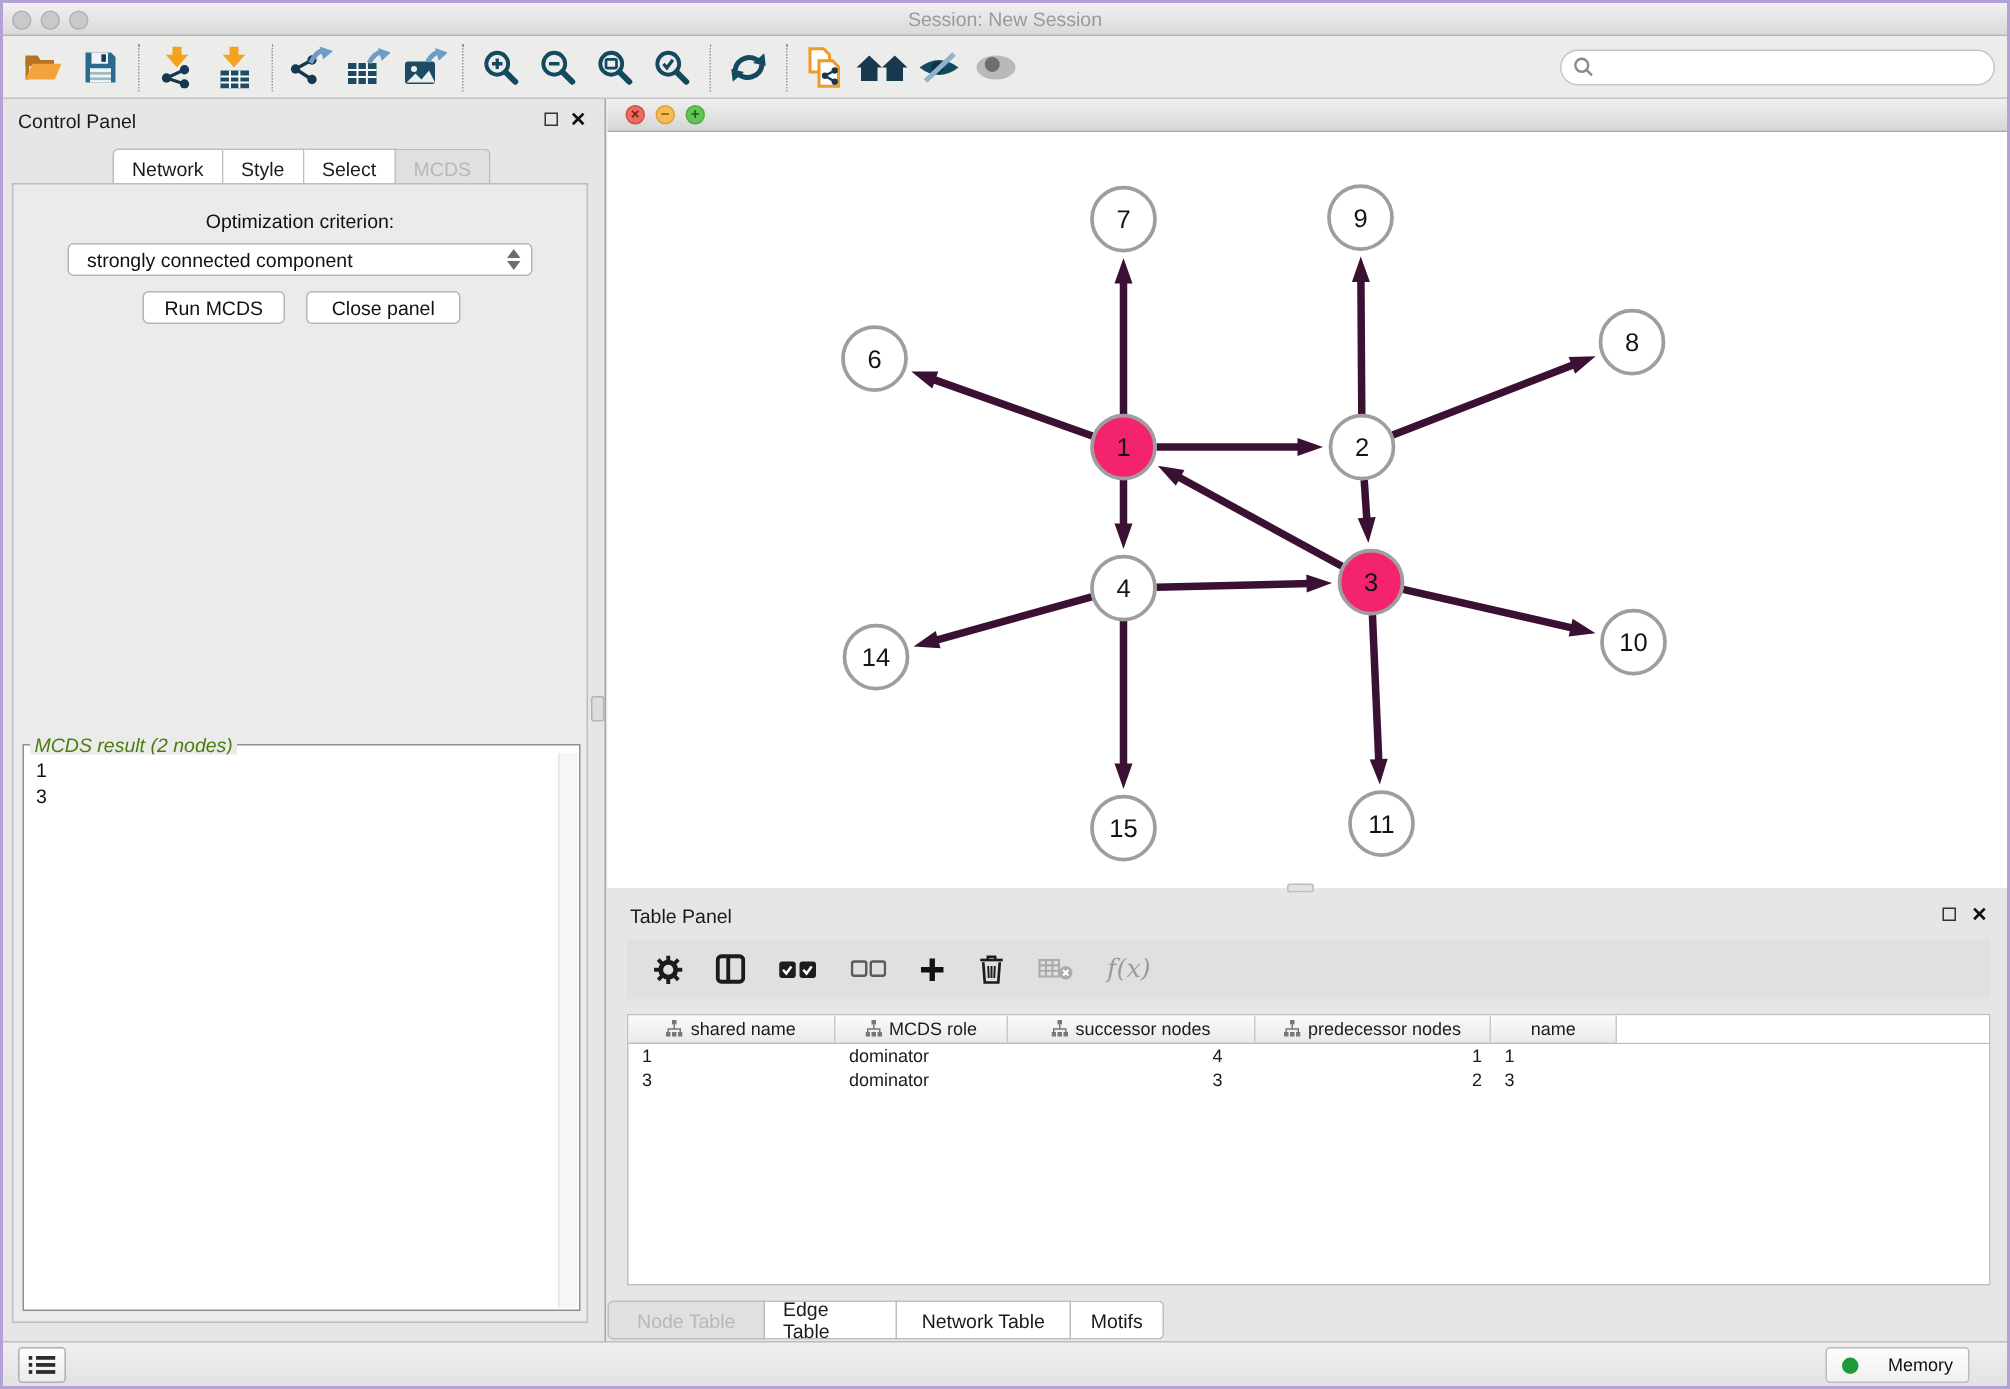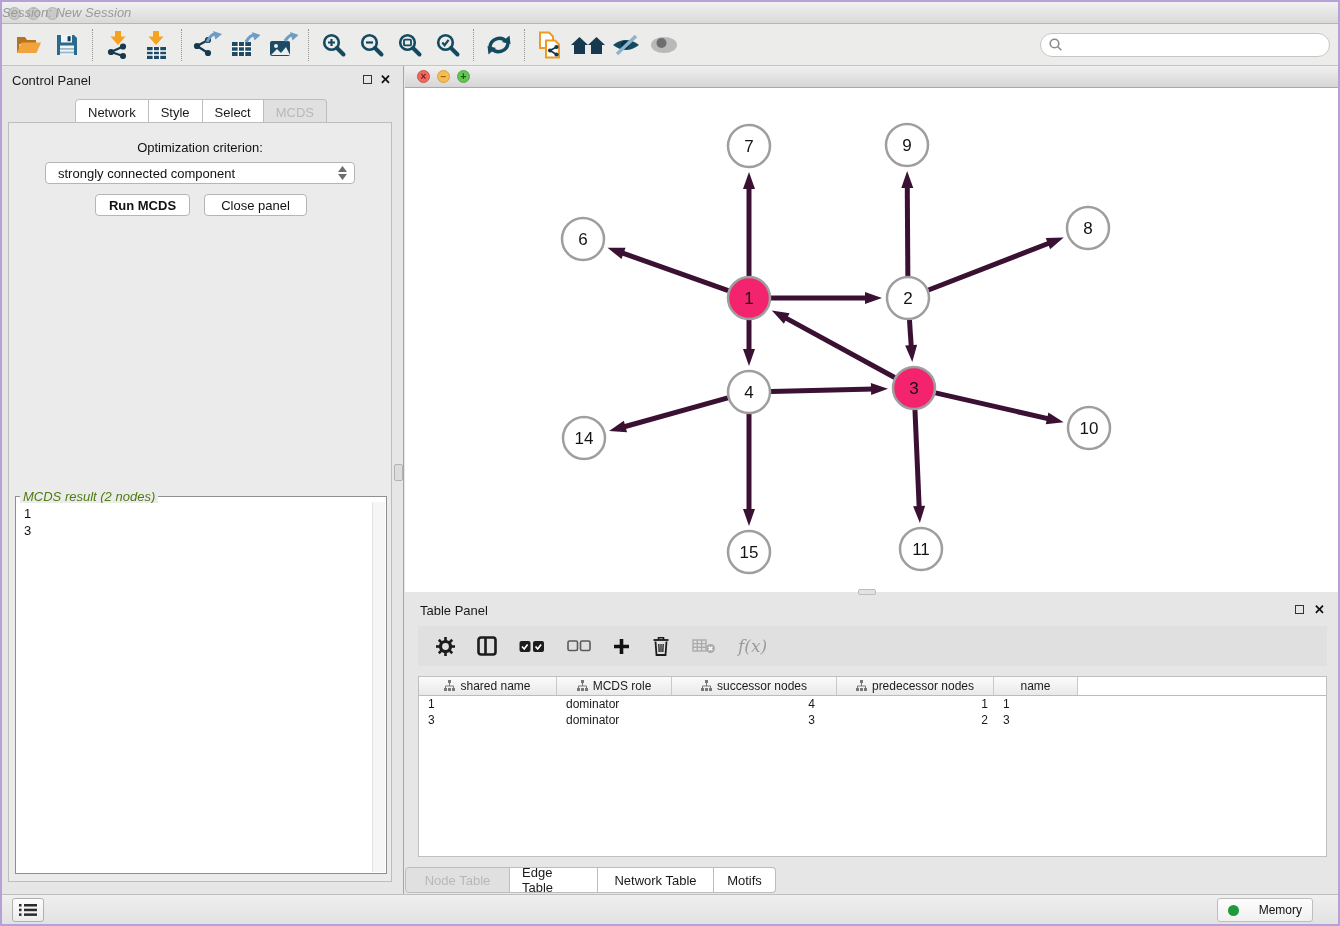--- a/index.html
+++ b/index.html
@@ -4,22 +4,22 @@
 <style>
   html,body{margin:0;padding:0;background:#555;}
   *{box-sizing:border-box;font-family:"Liberation Sans",sans-serif;}
   .window{position:relative;width:1340px;height:926px;background:#e6e6e6;
           border:2px solid #b4a1d8;overflow:hidden;}
   
   .titlebar{position:absolute;left:0;top:0;width:1336px;height:22px;
             background:linear-gradient(#f1f1f1,#d9d9d9);border-bottom:1px solid #b6b6b6;}
   .titlebar .dots{position:absolute;left:6px;top:5px;display:flex;gap:6px;}
   .titlebar .dot{width:13px;height:13px;border-radius:50%;background:#c9c9c9;border:1px solid #b2b2b2;}
-  .titlebar .title{position:absolute;left:0;right:0;top:3px;
-                   font-size:13px;color:#9a9a9a;font-style:italic;}
+  .titlebar .title{position:absolute;left:0;right:0;top:3px;text-align:center;
+                   font-size:13px;color:#9a9a9a;}
   
   .toolbar{position:absolute;left:0;top:22px;width:1336px;height:42px;background:#ececeb;
            border-bottom:1px solid #c4c4c4;display:flex;align-items:center;padding-left:8px;}
   .tool{width:38px;height:34px;display:flex;align-items:center;justify-content:center;border-radius:4px;}
   .tb-sep{width:1px;height:32px;border-left:1px dotted #969696;margin:0 6px;}
   .searchbox{margin-left:auto;margin-right:8px;width:290px;height:24px;background:#fff;
              border:1px solid #c6c6c6;border-radius:12px;display:flex;align-items:center;padding:0 8px;}
   .searchbox input{border:none;outline:none;flex:1;font-size:12px;background:transparent;margin-left:5px;}
   
   .left-panel{position:absolute;left:0;top:64px;width:402px;bottom:30px;background:#e6e6e6;
@@ -273,21 +273,21 @@
         <span class="stepper">
           <svg width="9" height="6" viewBox="0 0 9 6">
               <path d="M4.5 0 L9 6 H0 Z" fill="#6d6d6d"></path>
             </svg>
           <svg width="9" height="6" viewBox="0 0 9 6">
               <path d="M4.5 6 L0 0 H9 Z" fill="#6d6d6d"></path>
             </svg>
         </span>
       </div>
       <div class="btnrow">
-        <div class="pbtn" style="left:86px;width:95px;font-weight:bold;">Run MCDS</div>
+        <div class="pbtn" style="left:86px;width:95px;">Run MCDS</div>
         <div class="pbtn" style="left:195px;width:103px;">Close panel</div>
       </div>
       <div class="fieldset">
         <span class="legend">MCDS result (2 nodes)</span>
         <div class="resbody">
           <div>1</div>
           <div>3</div>
         </div>
         <div class="vtrack"></div>
       </div>

